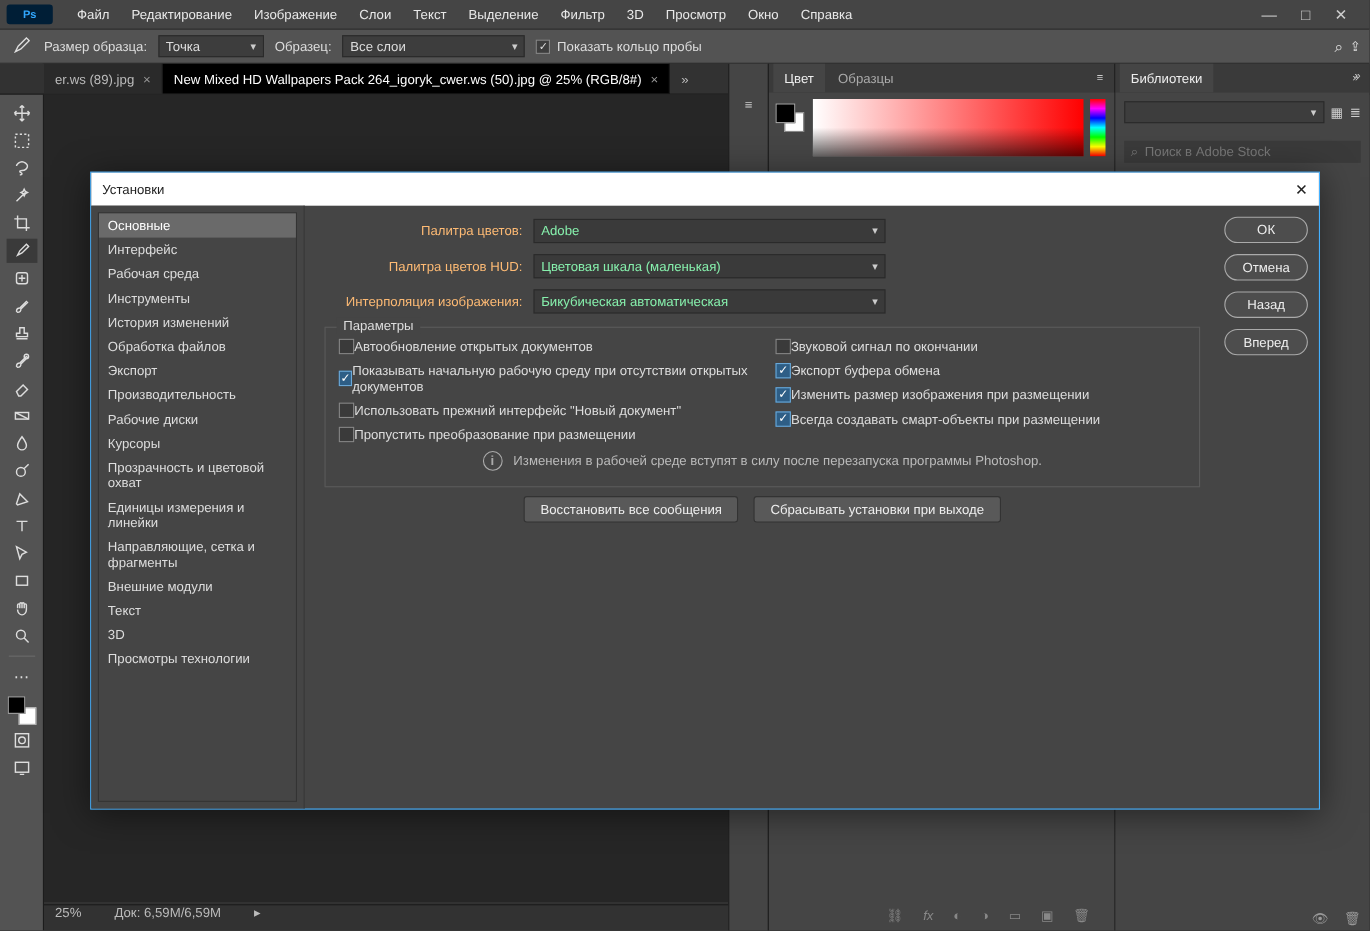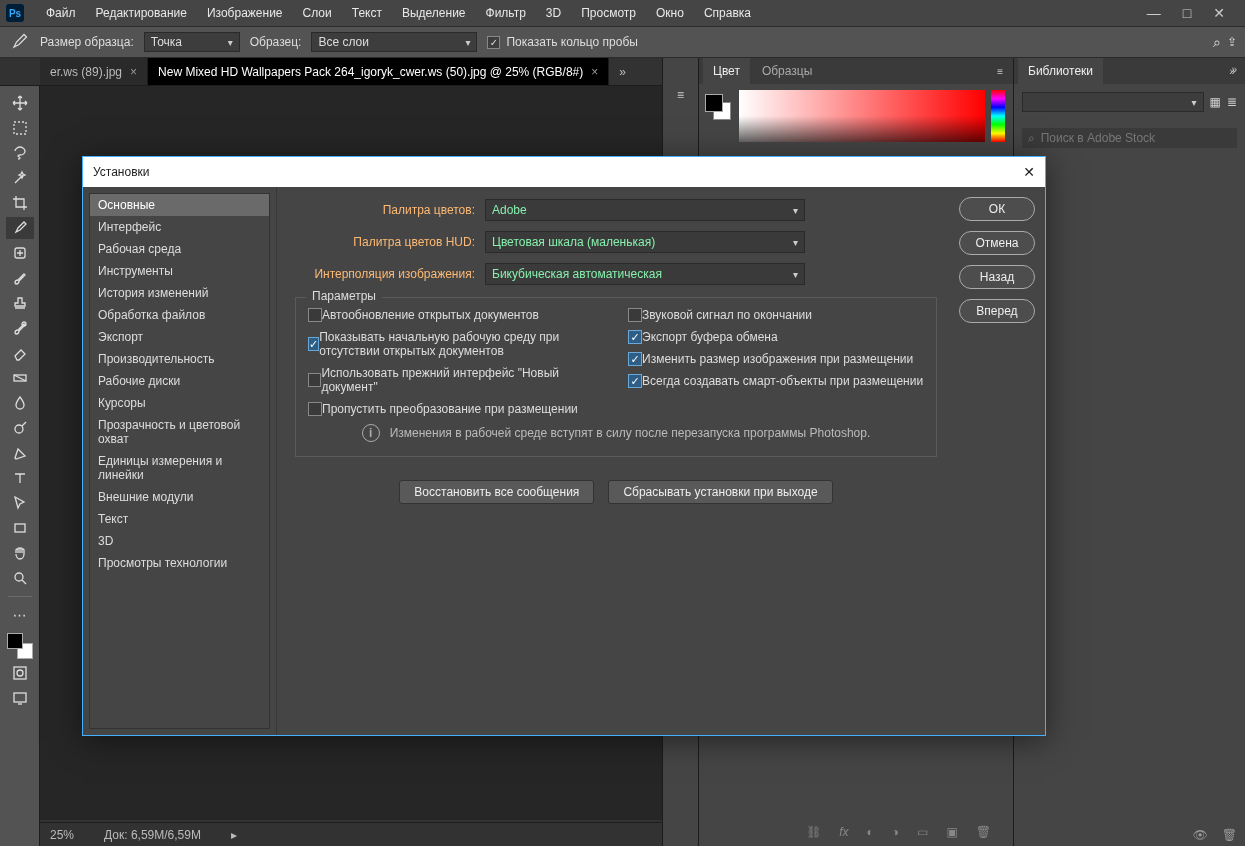--- a/index.html
+++ b/index.html
@@ -16,21 +16,21 @@
   
   .menubar {
     height: 26px;
     background: #454545;
     display: flex;
     align-items: center;
     padding: 0 6px;
     gap: 4px;
   }
   .ps-logo {
-    width: 18px; height: 18px;
+    width: 42px; height: 18px;
     background: #001e36;
     color: #31a8ff;
     font-size: 10px;
     font-weight: bold;
     display: flex; align-items: center; justify-content: center;
     border-radius: 3px;
     margin-right: 10px;
   }
   .menubar .menuitem { padding: 0 8px; cursor: default; color:#e8e8e8; }
   .winctrl { margin-left: auto; display:flex; gap:22px; padding-right:14px; color:#ccc;}
@@ -182,37 +182,37 @@
   .canvas-area{
     position:absolute;
     left:40px; right:583px; top:86px; bottom:26px;
     background:#262626;
   }
   
   .status-bar{
     position:absolute; left:40px; right:583px; bottom:0; height:24px;
     background:#323232;
     border-top:1px solid #1c1c1c;
-    display:flex; align-items:center;
+    display:flex; align-items:flex-start;
     color:#bbb;
     padding:0 10px;
     gap:30px;
   }
   .layers-footer{
     position:absolute; right:240px; bottom:0; height:28px; width:300px;
     display:flex; align-items:center; justify-content:flex-end;
     gap:18px; color:#888; padding-right:14px;
   }
   .corner-icons{
     position:absolute; right:8px; bottom:4px; display:flex; gap:14px; color:#999;
   }
   .dialog{
     position:absolute;
     left:82px; top:156px;
-    width:964px; height:580px;
+    width:1118px; height:580px;
     background:#454545;
     border:1px solid #44b0ff;
     box-shadow:0 4px 30px rgba(0,0,0,.5);
     display:flex; flex-direction:column;
   }
   .dialog-title{
     height:30px;
     background:#fff;
     color:#222;
     display:flex;align-items:center;
@@ -284,21 +284,21 @@
   .cbox.checked{ background:#2e5e86; border-color:#6aa8d8; color:#fff;}
   .info-row{
     display:flex; align-items:center; justify-content:center; gap:10px;
     color:#bbb; margin-top:8px;
   }
   .info-row .info-icon{
     width:18px;height:18px;border:1.5px solid #aaa;border-radius:50%;
     display:flex;align-items:center;justify-content:center;color:#aaa;font-weight:bold;font-size:12px;
   }
   .dlg-actions{
-    margin-top:17px;
+    margin-top:2px;
     display:flex; justify-content:center; gap:14px;
   }
   .dlg-btn{
     background:#595959; border:1px solid #333; border-radius:3px;
     color:#eee; padding:4px 14px;
   }
   .dlg-right{
     width:96px;
     padding:10px 10px;
     display:flex; flex-direction:column; gap:10px;
@@ -578,20 +578,21 @@
           <div class="dlg-side-item">Рабочая среда</div>
           <div class="dlg-side-item">Инструменты</div>
           <div class="dlg-side-item">История изменений</div>
           <div class="dlg-side-item">Обработка файлов</div>
           <div class="dlg-side-item">Экспорт</div>
           <div class="dlg-side-item">Производительность</div>
           <div class="dlg-side-item">Рабочие диски</div>
           <div class="dlg-side-item">Курсоры</div>
           <div class="dlg-side-item">Прозрачность и цветовой охват</div>
           <div class="dlg-side-item">Единицы измерения и линейки</div>
+          <div class="dlg-side-item">Направляющие, сетка и фрагменты</div>
           <div class="dlg-side-item">Внешние модули</div>
           <div class="dlg-side-item">Текст</div>
           <div class="dlg-side-item">3D</div>
           <div class="dlg-side-item">Просмотры технологии</div>
         </div>
     </div>
 
     <div class="dlg-main">
       <div class="form-row">
         <span class="lbl">Палитра цветов:</span>

